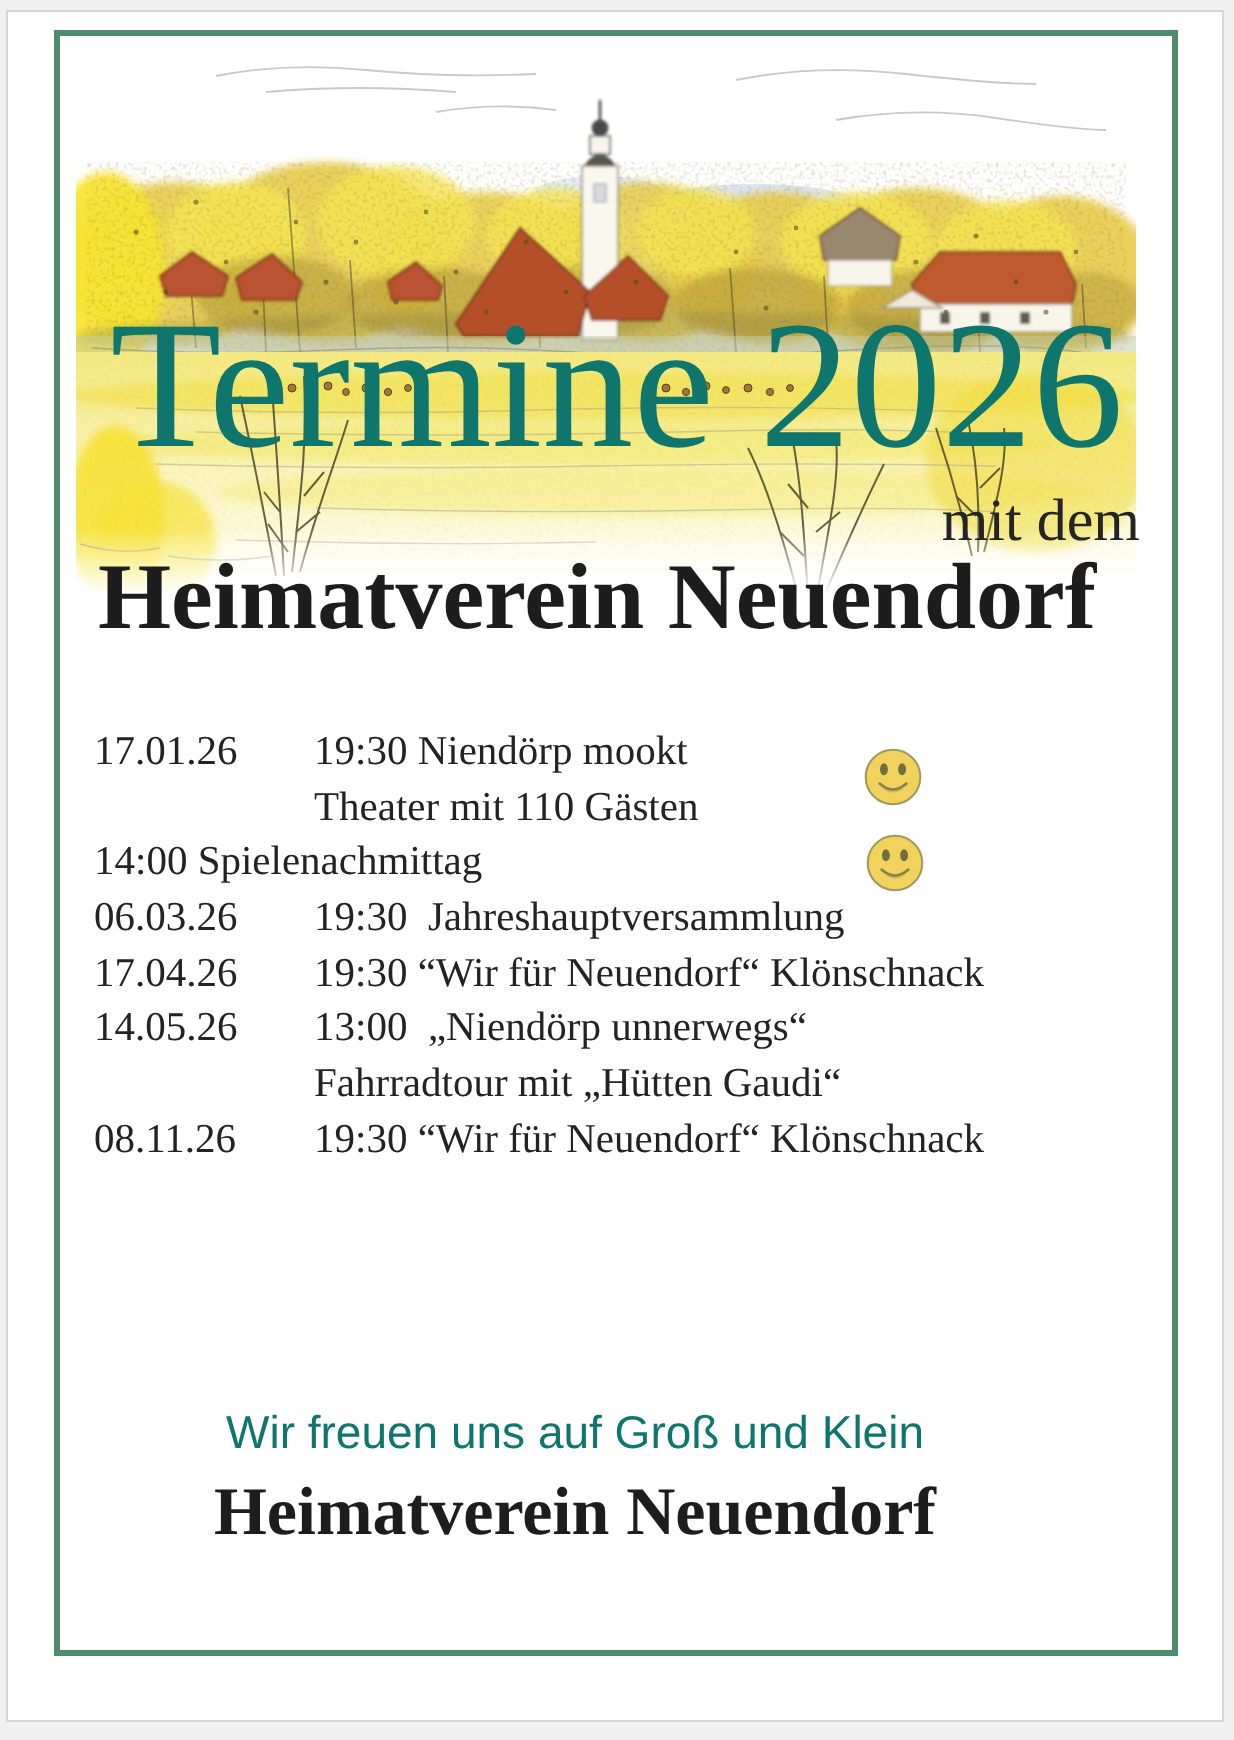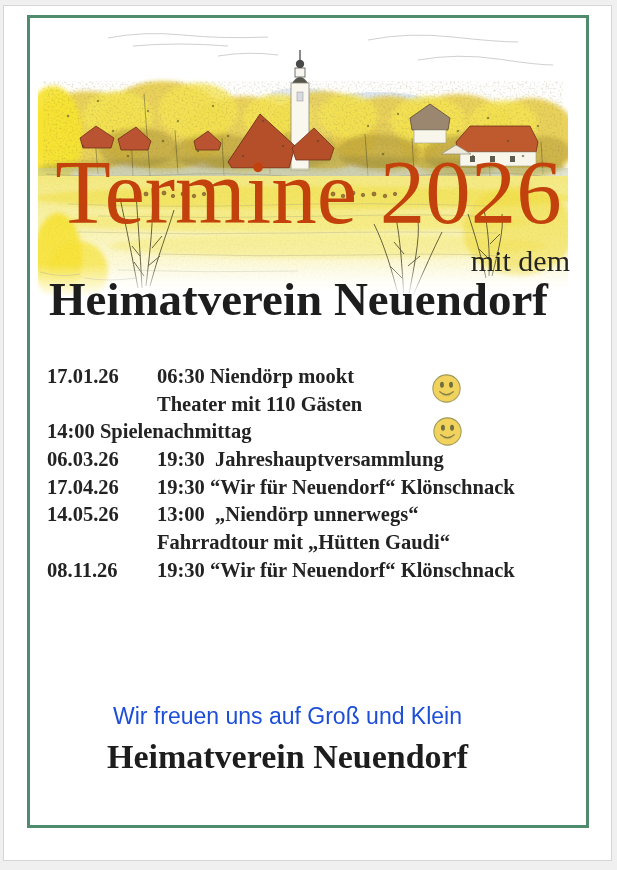--- a/index.html
+++ b/index.html
@@ -17,47 +17,47 @@
   .frame{
     position:absolute;left:27px;top:15px;width:562px;height:813px;
     border:3px solid #4e8c6d;box-sizing:border-box;
   }
   .illustration{
     position:absolute;left:38px;top:26px;width:530px;height:270px;
   }
   .page-title{
     position:absolute;left:30px;width:557px;top:147px;
     font-size:91px;line-height:1;text-align:center;white-space:nowrap;
-    color:#c2410c;letter-spacing:0px;
+    color:#0f766e;letter-spacing:0px;
   }
   .subtitle{
     position:absolute;left:30px;width:557px;top:246px;
     font-size:30px;line-height:1;text-align:right;
     transform:translateX(-17px);color:#242424;
   }
   .org-heading{
     position:absolute;left:30px;width:557px;top:276px;
     font-size:47px;line-height:1;font-weight:bold;text-align:center;
     transform:translateX(-10px);color:#1d1d1d;white-space:nowrap;
   }
   .events{
     position:absolute;left:47px;top:363px;width:500px;
-    font-size:20.5px;font-weight:bold;color:#232323;
+    font-size:20.5px;font-weight:normal;color:#232323;
   }
   .evt-row{display:flex;height:27.7px;line-height:27.7px;}
   .evt-date{width:110px;flex:none;white-space:pre;}
   .evt-text{white-space:pre;}
   .smiley{position:absolute;width:31px;height:31px;}
   .smiley-1{left:431px;top:373px;}
   .smiley-2{left:432px;top:416px;}
   .footer-invite{
     position:absolute;left:30px;width:557px;top:704px;
     font-family:"Liberation Sans","DejaVu Sans",sans-serif;
     font-size:23px;line-height:1.1;text-align:center;
-    transform:translateX(-21px);color:#1d4ed8;
+    transform:translateX(-21px);color:#0f766e;
   }
   .footer-org{
     position:absolute;left:30px;width:557px;top:740px;
     font-size:34px;line-height:1;font-weight:bold;text-align:center;
     transform:translateX(-21px);color:#1d1d1d;white-space:nowrap;
   }
 </style>
 </head>
 <body>
 
@@ -261,21 +261,21 @@
   <rect x="0" y="238" width="530" height="32" fill="url(#fadeBottom)"></rect>
 </svg>
 
 <div class="page-title">Termine 2026</div>
 <div class="subtitle">mit dem</div>
 <div class="org-heading">Heimatverein Neuendorf</div>
 
 <div class="events">
   <div class="evt-row">
     <span class="evt-date">17.01.26</span>
-    <span class="evt-text">06:30 Niendörp mookt</span>
+    <span class="evt-text">19:30 Niendörp mookt</span>
   </div>
   <div class="evt-row">
     <span class="evt-date"></span>
     <span class="evt-text">Theater mit 110 Gästen</span>
   </div>
   <div class="evt-row">
     <span class="evt-text">14:00 Spielenachmittag</span>
   </div>
   <div class="evt-row">
     <span class="evt-date">06.03.26</span>

